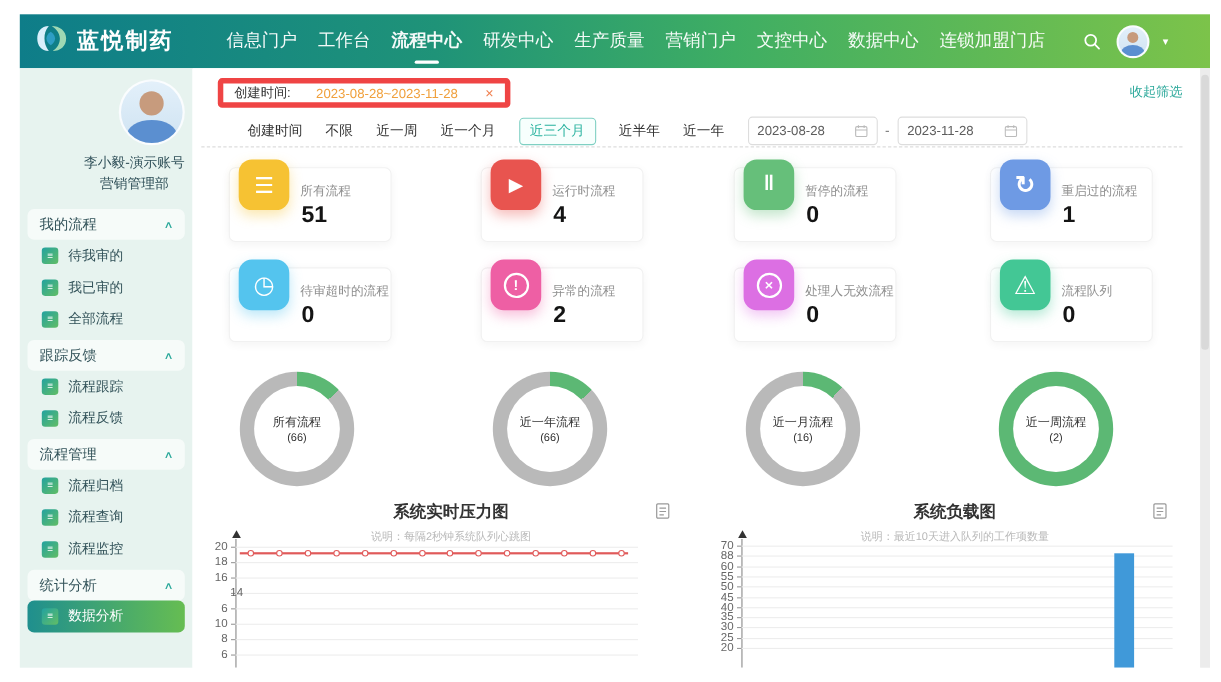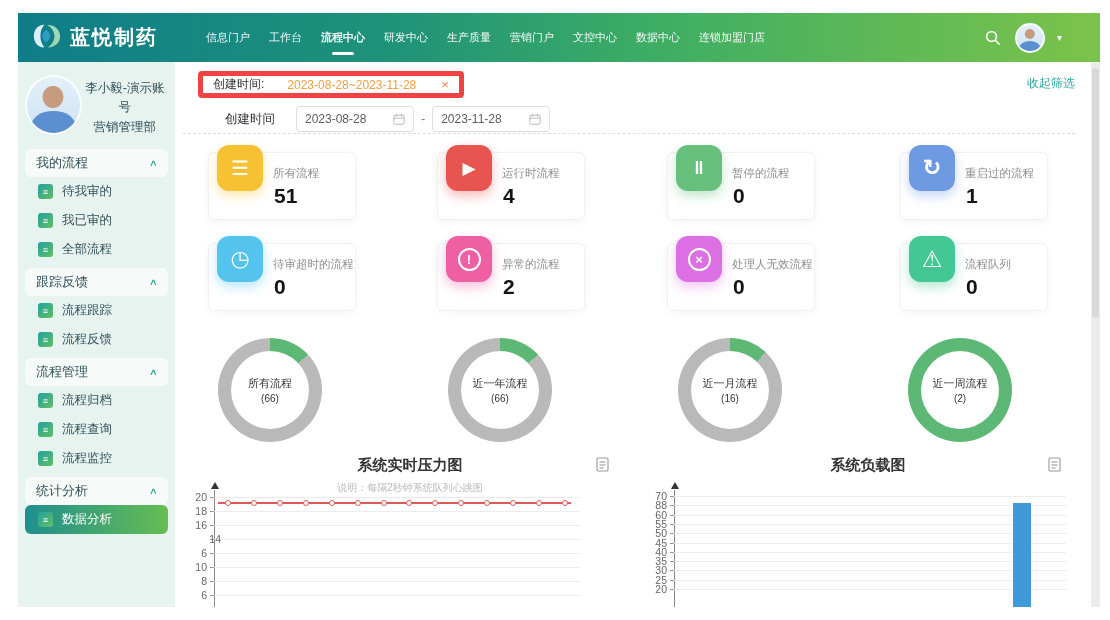--- a/index.html
+++ b/index.html
@@ -7,40 +7,40 @@
   .page { position:relative; width:1110px; height:620px; background:#fff; overflow:hidden; }
   .app  { position:absolute; left:18px; top:13px; width:1082px; height:594px; background:#fff; }
 
   
   .topbar { position:absolute; left:0; top:0; right:0; height:49px;
     background:linear-gradient(90deg,#0e7d89 0%, #1f9378 35%, #3fae63 60%, #7cc34a 100%);
     display:flex; align-items:center; padding:0 38px 0 14px; }
   .brand { display:flex; align-items:center; gap:8px; width:168px; flex:0 0 auto; }
   .brand-name { color:#fff; font-size:20px; font-weight:bold; letter-spacing:2px; white-space:nowrap; }
   .topnav { display:flex; align-items:center; gap:19px; margin-left:6px; }
-  .nav-item { position:relative; color:rgba(255,255,255,.95); font-size:11px; cursor:pointer; white-space:nowrap; padding:6px 0; }
+  .nav-item { position:relative; color:rgba(255,255,255,.95); font-size:16px; cursor:pointer; white-space:nowrap; padding:6px 0; }
   .nav-item.active { font-weight:bold; }
   .nav-item.active::after { content:""; position:absolute; left:50%; transform:translateX(-50%);
     bottom:-4px; width:22px; height:3px; background:#fff; border-radius:2px; }
   .topbar-right { margin-left:auto; display:flex; align-items:center; gap:12px; }
   .search-btn { width:20px; height:20px; display:flex; align-items:center; justify-content:center; cursor:pointer; }
   .caret { color:#fff; font-size:10px; cursor:pointer; }
 
   
   .avatar { border-radius:50%; background:linear-gradient(#e3f0fa,#cfe3f2); position:relative; overflow:hidden; border:2px solid rgba(255,255,255,.85); }
   .avatar::before { content:""; position:absolute; top:16%; left:50%; transform:translateX(-50%);
     width:40%; height:40%; background:#c79b7d; border-radius:50%; }
   .avatar::after { content:""; position:absolute; bottom:-14%; left:50%; transform:translateX(-50%);
     width:82%; height:52%; background:#5b8fd0; border-radius:50% 50% 0 0; }
   .avatar-sm { width:30px; height:30px; }
 
   
   .sidebar { position:absolute; left:0; top:49px; width:157px; bottom:0; background:#e7f3ef;
     padding:10px 7px 6px 7px; display:flex; flex-direction:column; overflow:hidden; }
-  .profile { display:flex; flex-direction:row; align-items:center; margin-bottom:8px; }
+  .profile { display:flex; flex-direction:column; align-items:flex-end; margin-bottom:8px; }
   .avatar-lg { width:60px; height:60px; }
   .profile-name { margin-top:7px; font-size:12.5px; color:#2f4f58; text-align:center; line-height:1.55; }
   .side-header { height:28px; margin-top:4px; background:rgba(255,255,255,.62); border-radius:6px;
     display:flex; align-items:center; justify-content:space-between; padding:0 11px; cursor:pointer; }
   .side-header-label { font-size:13px; color:#33535a; }
   .side-chevron { font-size:9px; color:#2aa89a; transform:scaleX(1.4); }
   .side-item { height:29px; display:flex; align-items:center; gap:9px; padding:0 6px 0 13px;
     font-size:12.5px; color:#33535a; border-radius:6px; cursor:pointer; }
   .side-item.active { background:linear-gradient(90deg,#1f8f8e,#66bd52); color:#fff; }
   .doc-ic { width:15px; height:15px; border-radius:3px; flex:0 0 auto;
@@ -214,20 +214,28 @@
 
       <div class="filter-tag">
         <span class="tag-label">创建时间:</span>
         <span class="tag-value">2023-08-28~2023-11-28</span>
         <span class="tag-close">×</span>
       </div>
       <span class="collapse-link">收起筛选</span>
 
       <div class="filter-row">
         <span class="f-label">创建时间</span>
+        <span id="filter-options" style="display:flex;align-items:center;gap:21px;">
+            <span class="f-opt">不限</span>
+            <span class="f-opt">近一周</span>
+            <span class="f-opt">近一个月</span>
+            <span class="f-opt selected">近三个月</span>
+            <span class="f-opt">近半年</span>
+            <span class="f-opt">近一年</span>
+          </span>
         <span class="date-group">
           <span class="date-box">
             <span>2023-08-28</span>
             <svg width="12" height="12" viewBox="0 0 14 14" fill="none" stroke="#bbbbbb" stroke-width="1.2">
                 <rect x="1" y="2.5" width="12" height="10.5" rx="1.5"></rect>
                 <line x1="1" y1="6" x2="13" y2="6"></line>
                 <line x1="4" y1="1" x2="4" y2="4"></line>
                 <line x1="10" y1="1" x2="10" y2="4"></line>
               </svg>
           </span>
@@ -370,20 +378,21 @@
             <div class="marker" style="left: 273.308px; top: 45.6px; border-color: rgb(224, 90, 90);"></div>
             <div class="marker" style="left: 299.231px; top: 45.6px; border-color: rgb(224, 90, 90);"></div>
             <div class="marker" style="left: 325.154px; top: 45.6px; border-color: rgb(224, 90, 90);"></div>
             <div class="marker" style="left: 351.077px; top: 45.6px; border-color: rgb(224, 90, 90);"></div>
             <div class="marker" style="left: 377px; top: 45.6px; border-color: rgb(224, 90, 90);"></div>
           </div>
       </section>
 
       <section class="chart chart-right" id="chart-right">
         <div class="chart-title">系统负载图</div>
+        <div class="chart-sub">说明：最近10天进入队列的工作项数量</div>
         <span class="doc-btn">
           <svg width="13" height="15" viewBox="0 0 13 15" fill="none" stroke="#999999" stroke-width="1.1">
               <rect x="1" y="1" width="11" height="13" rx="1"></rect>
               <line x1="3.5" y1="5" x2="9.5" y2="5"></line>
               <line x1="3.5" y1="8" x2="9.5" y2="8"></line>
               <line x1="3.5" y1="11" x2="7.5" y2="11"></line>
             </svg>
         </span>
         <div id="plot-right" style="position: absolute; inset: 0px;">
             <div class="yaxis" style="left: 29px; top: 36px; bottom: 0px;"></div>

